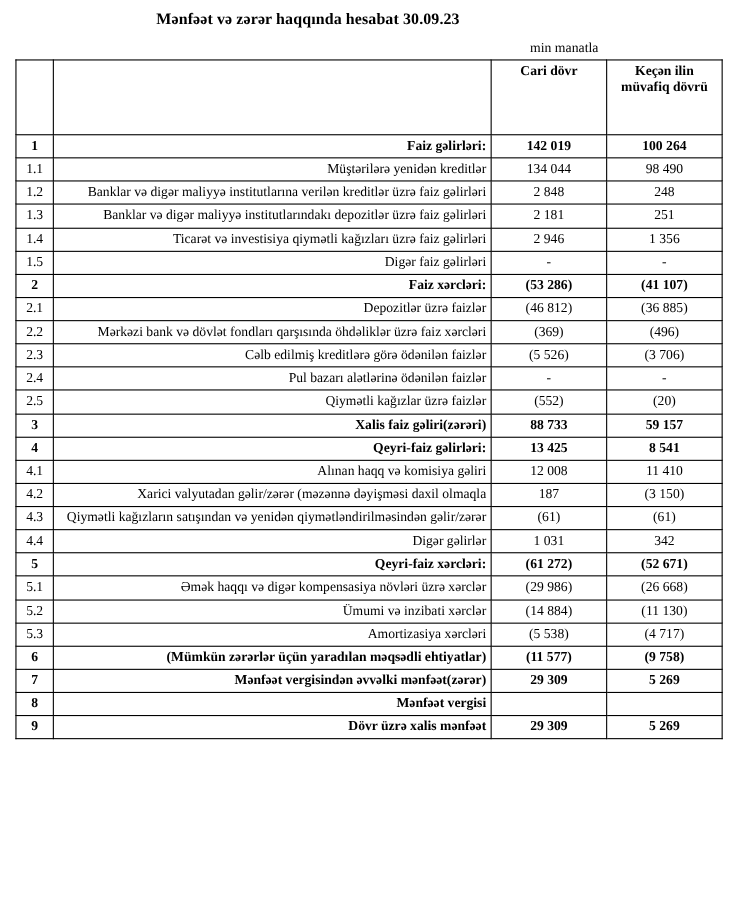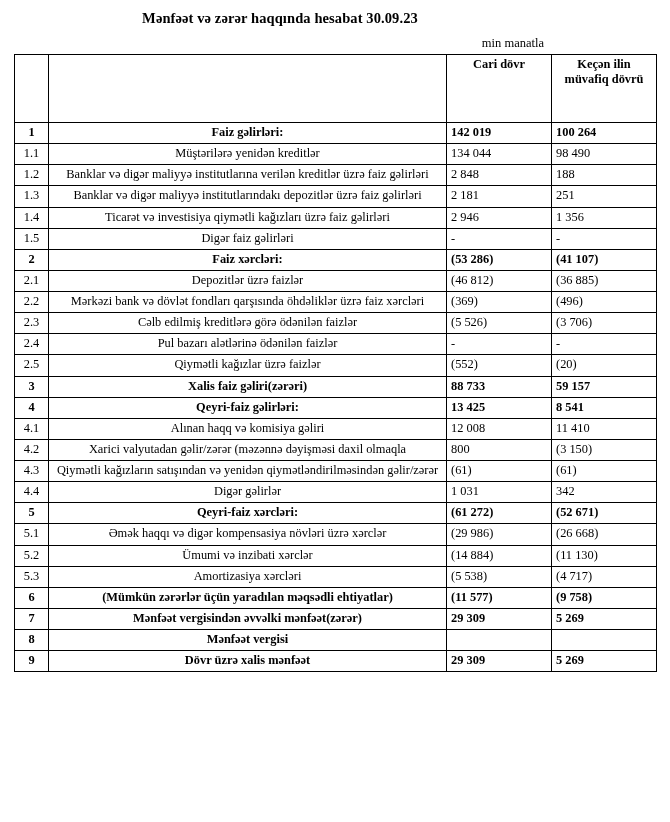--- a/index.html
+++ b/index.html
@@ -60,24 +60,24 @@
     padding-bottom: 4px;
   }
   thead th.blank-no, thead th.blank-name {
     border-bottom: 1px solid #000;
   }
   td.no {
     text-align: center;
     white-space: nowrap;
   }
   td.name {
-    text-align: center;
+    text-align: right;
   }
   td.num {
-    text-align: left;
+    text-align: center;
     white-space: nowrap;
     padding-right: 6px;
     margin-left: 16px;
   }
   tr.bold td {
     font-weight: bold;
   }
   .hdr-cur {
     font-weight: bold;
   }
@@ -119,21 +119,21 @@
         <tr>
           <td class="no">1.1</td>
           <td class="name">Müştərilərə yenidən kreditlər</td>
           <td class="num">134 044</td>
           <td class="num">98 490</td>
         </tr>
         <tr>
           <td class="no">1.2</td>
           <td class="name">Banklar və digər maliyyə institutlarına verilən kreditlər üzrə faiz gəlirləri</td>
           <td class="num">2 848</td>
-          <td class="num">188</td>
+          <td class="num">248</td>
         </tr>
         <tr>
           <td class="no">1.3</td>
           <td class="name">Banklar və digər maliyyə institutlarındakı depozitlər üzrə faiz gəlirləri</td>
           <td class="num">2 181</td>
           <td class="num">251</td>
         </tr>
         <tr>
           <td class="no">1.4</td>
           <td class="name">Ticarət və investisiya qiymətli kağızları üzrə faiz gəlirləri</td>
@@ -196,21 +196,21 @@
         </tr>
         <tr>
           <td class="no">4.1</td>
           <td class="name">Alınan haqq və komisiya gəliri</td>
           <td class="num">12 008</td>
           <td class="num">11 410</td>
         </tr>
         <tr>
           <td class="no">4.2</td>
           <td class="name">Xarici valyutadan gəlir/zərər (məzənnə dəyişməsi daxil olmaqla</td>
-          <td class="num">800</td>
+          <td class="num">187</td>
           <td class="num">(3 150)</td>
         </tr>
         <tr>
           <td class="no">4.3</td>
           <td class="name">Qiymətli kağızların satışından və yenidən qiymətləndirilməsindən gəlir/zərər</td>
           <td class="num">(61)</td>
           <td class="num">(61)</td>
         </tr>
         <tr>
           <td class="no">4.4</td>

